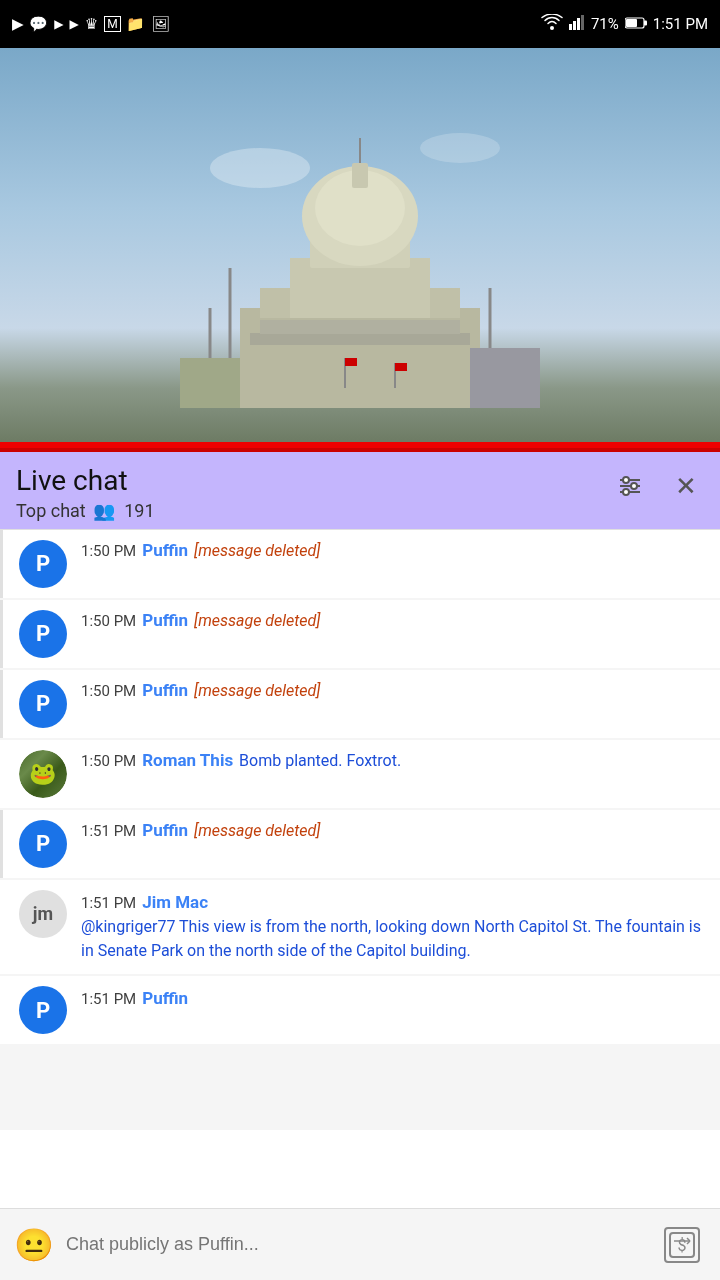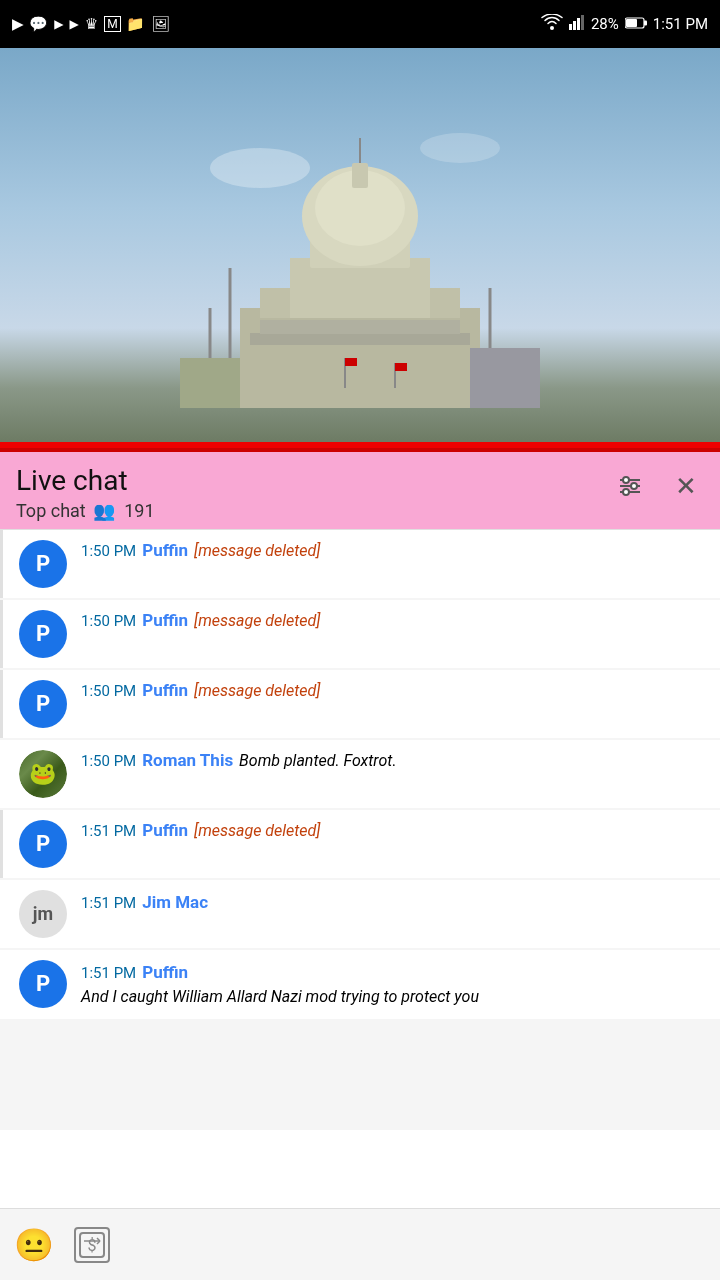--- a/index.html
+++ b/index.html
@@ -47,21 +47,21 @@
     
     .red-bar {
       width: 720px;
       height: 4px;
       background: #cc0000;
     }
 
     
     .chat-header {
       width: 720px;
-      background: #f9a8d4;
+      background: #c4b5fd;
       padding: 12px 16px 8px 16px;
       display: flex;
       align-items: flex-start;
       justify-content: space-between;
       border-bottom: 1px solid #e0e0e0;
     }
     .chat-header-left {}
     .chat-header-title {
       font-size: 28px;
       font-weight: 400;
@@ -141,37 +141,36 @@
       justify-content: center;
     }
     .message-line {
       display: flex;
       align-items: baseline;
       flex-wrap: wrap;
       gap: 6px;
       font-size: 16px;
     }
     .message-time {
-      color: #0369a1;
+      color: #404040;
       font-size: 15px;
     }
     .message-author {
       font-weight: bold;
       color: #3b82f6;
       font-size: 17px;
     }
     .message-deleted {
       color: #c2410c;
       font-style: italic;
       font-size: 16px;
     }
     .message-text {
-      color: #000000;
+      color: #1d4ed8;
       font-size: 16px;
-      font-style: italic;
     }
     .message-multiline {
       margin-top: 2px;
     }
     .message-multiline .message-text {
       line-height: 1.5;
     }
 
     
     .roman-avatar-inner {
@@ -266,21 +265,21 @@
       </svg>
     </span>
     <span>
       <svg width="16" height="16" viewBox="0 0 16 16" fill="white">
         <rect x="0" y="10" width="3" height="6" fill="white"></rect>
         <rect x="4" y="7" width="3" height="9" fill="white"></rect>
         <rect x="8" y="4" width="3" height="12" fill="white"></rect>
         <rect x="12" y="1" width="3" height="15" fill="white" opacity="0.4"></rect>
       </svg>
     </span>
-    <span>28%</span>
+    <span>71%</span>
     <span>
       <svg width="22" height="12" viewBox="0 0 22 12" fill="white">
         <rect x="0" y="1" width="19" height="10" rx="2" stroke="white" fill="none" stroke-width="1.2"></rect>
         <rect x="1" y="2" width="11" height="8" rx="1" fill="white"></rect>
         <rect x="19" y="3.5" width="3" height="5" rx="1" fill="white"></rect>
       </svg>
     </span>
     <span>1:51 PM</span>
   </div>
 </div>
@@ -412,41 +411,42 @@
     </div>
   </div>
 
   <div class="chat-message">
     <div class="avatar jm" style="background:#e0e0e0; color:#555; font-size:18px; font-weight:bold;">jm</div>
     <div class="message-content message-multiline">
       <div class="message-line">
         <span class="message-time">1:51 PM</span>
         <span class="message-author">Jim Mac</span>
       </div>
+      <div class="message-text" style="line-height:1.55; font-size:16px; margin-top:3px;">@kingriger77 This view is from the north, looking down North Capitol St. The fountain is in Senate Park on the north side of the Capitol building.</div>
     </div>
   </div>
 
   <div class="chat-message">
     <div class="avatar" style="background:#1a73e8;">P</div>
     <div class="message-content message-multiline">
       <div class="message-line">
         <span class="message-time">1:51 PM</span>
         <span class="message-author">Puffin</span>
       </div>
-      <div class="message-text" style="line-height:1.55; font-size:16px; margin-top:3px;">And I caught William Allard Nazi mod trying to protect you</div>
     </div>
   </div>
 
   <div class="chat-bottom-spacer"></div>
 </div>
 
 <div class="chat-input-bar">
   <div class="emoji-btn">
     <span style="font-size:32px; color:#777;">😐</span>
   </div>
+  <input class="chat-input-field" type="text" placeholder="Chat publicly as Puffin..." style="">
   <div class="send-btn">
     <div class="send-icon">
 
       <svg width="28" height="28" viewBox="0 0 28 28" fill="#777">
         <rect x="2" y="2" width="24" height="24" rx="3" stroke="#888" fill="none" stroke-width="2"></rect>
         <text x="14" y="20" text-anchor="middle" font-size="16" fill="#888">$</text>
         <line x1="6" y1="10" x2="22" y2="10" stroke="#888" stroke-width="1.5"></line>
         <line x1="19" y1="7" x2="22" y2="10" stroke="#888" stroke-width="1.5"></line>
         <line x1="19" y1="13" x2="22" y2="10" stroke="#888" stroke-width="1.5"></line>
       </svg>

